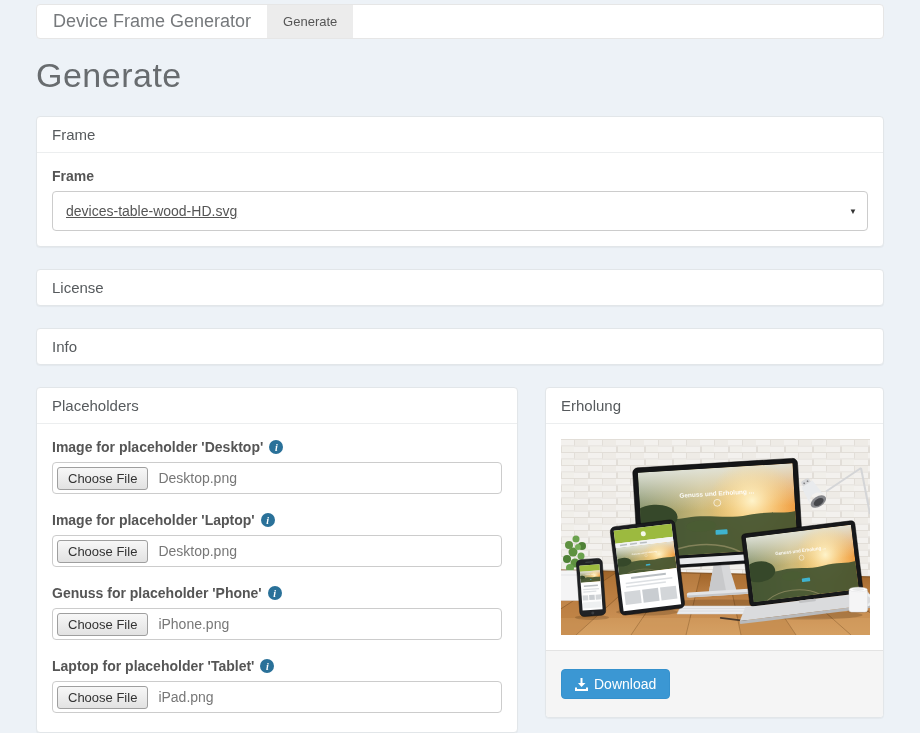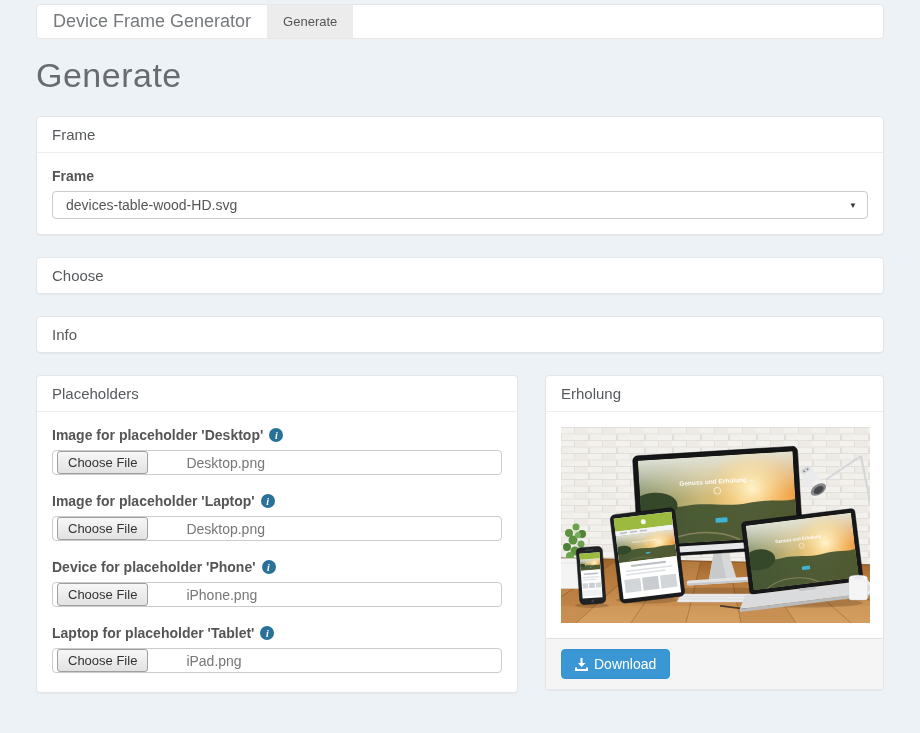--- a/index.html
+++ b/index.html
@@ -31,52 +31,52 @@
   
   .panel {
     background:#fff; border:1px solid #e2e6e9; border-radius:4px;
     margin-bottom:22px; box-shadow:0 1px 1px rgba(0,0,0,.04);
   }
   .panel-heading { padding:9px 15px; font-size:15px; color:#565a5d; }
   .panel.has-body > .panel-heading { border-bottom:1px solid #eceeef; }
   .panel-body { padding:15px; }
   .panel-footer {
     background:#f5f5f5; border-top:1px solid #e3e3e3;
-    padding:10px 15px; border-radius:0 0 4px 4px;
+    padding:18px 15px; border-radius:0 0 4px 4px;
   }
 
   label.field-label {
     display:flex; align-items:center; gap:6px;
     font-size:14px; font-weight:bold; color:#555; margin-bottom:7px;
   }
   .info-badge {
     width:14px; height:14px; border-radius:50%; background:#2a7199;
     color:#fff; font-size:10px; font-weight:bold;
     font-family:"Liberation Serif",serif; font-style:italic;
     display:inline-flex; align-items:center; justify-content:center;
     cursor:pointer; flex:0 0 auto;
   }
 
   
   .select-box {
-    position:relative; height:28px; border:1px solid #ccc; border-radius:4px;
+    position:relative; height:40px; border:1px solid #ccc; border-radius:4px;
     background:#fff; display:flex; align-items:center; padding:0 26px 0 13px;
-    font-size:14px; color:#555; cursor:pointer;
+    font-size:14px; color:#555; cursor:pointer;text-decoration:underline;
   }
   .select-arrow {
     position:absolute; right:10px; top:50%; transform:translateY(-50%);
     font-size:8px; color:#333;
   }
 
   
   .form-group { margin-bottom:18px; }
   .form-group:last-child { margin-bottom:4px; }
   .file-box {
     border:1px solid #ccc; border-radius:4px; background:#fff;
-    height:25px; display:flex; align-items:center; padding:0 4px; cursor:pointer;gap:28px;
+    height:32px; display:flex; align-items:center; padding:0 4px; cursor:pointer;
   }
   .choose-btn {
     background:linear-gradient(#f7f7f7,#e2e2e2);
     border:1px solid #9f9f9f; border-radius:3px;
     font-size:13px; color:#333; padding:3px 10px; cursor:pointer;
     font-family:"Liberation Sans",sans-serif;
   }
   .file-name { margin-left:10px; font-size:14px; color:#777;text-align:right; }
 
   
@@ -111,21 +111,21 @@
     <div class="panel-body">
       <label class="field-label">Frame</label>
       <div class="select-box">
         <span>devices-table-wood-HD.svg</span>
         <span class="select-arrow">▼</span>
       </div>
     </div>
   </div>
 
   <div class="panel">
-    <div class="panel-heading">Choose</div>
+    <div class="panel-heading">License</div>
   </div>
 
   <div class="panel">
     <div class="panel-heading">Info</div>
   </div>
 
   <div class="row2">
     <div class="col-left">
 
       <div class="panel has-body">
@@ -149,21 +149,21 @@
               <span class="info-badge">i</span>
             </label>
             <div class="file-box">
               <button class="choose-btn">Choose File</button>
               <span class="file-name">Desktop.png</span>
             </div>
           </div>
 
           <div class="form-group">
             <label class="field-label">
-              <span>Device for placeholder 'Phone'</span>
+              <span>Genuss for placeholder 'Phone'</span>
               <span class="info-badge">i</span>
             </label>
             <div class="file-box">
               <button class="choose-btn">Choose File</button>
               <span class="file-name">iPhone.png</span>
             </div>
           </div>
 
           <div class="form-group">
             <label class="field-label">

